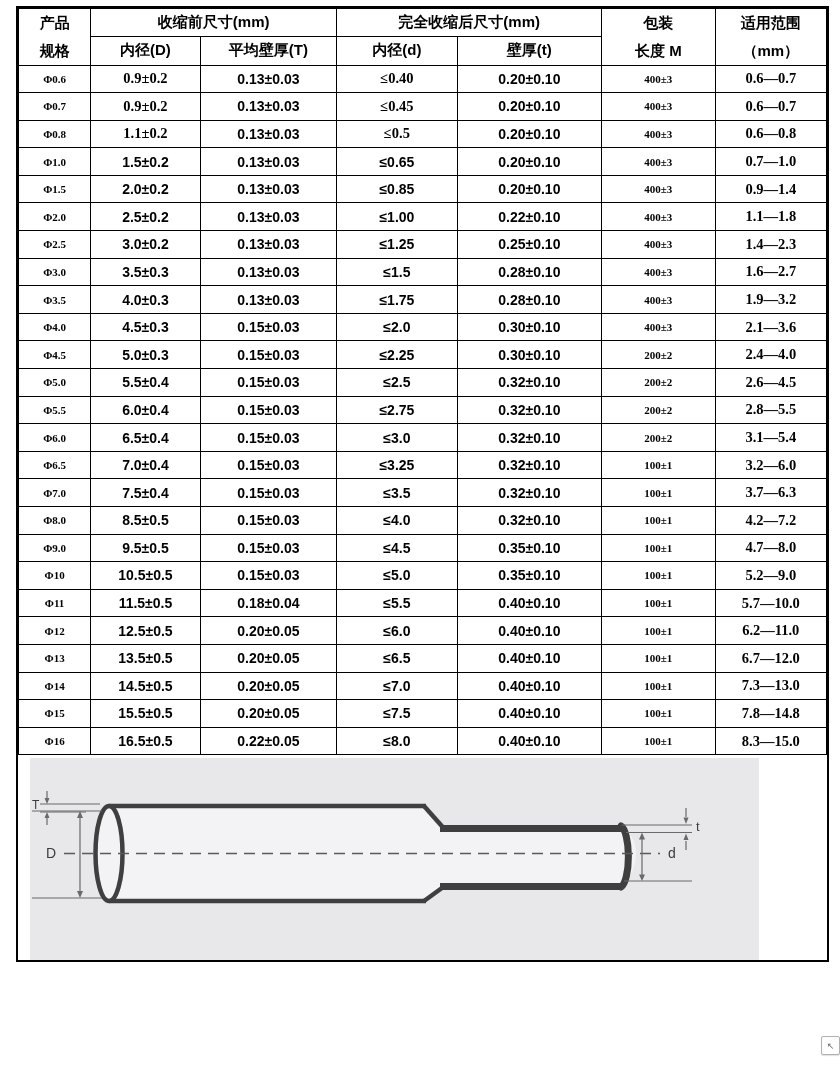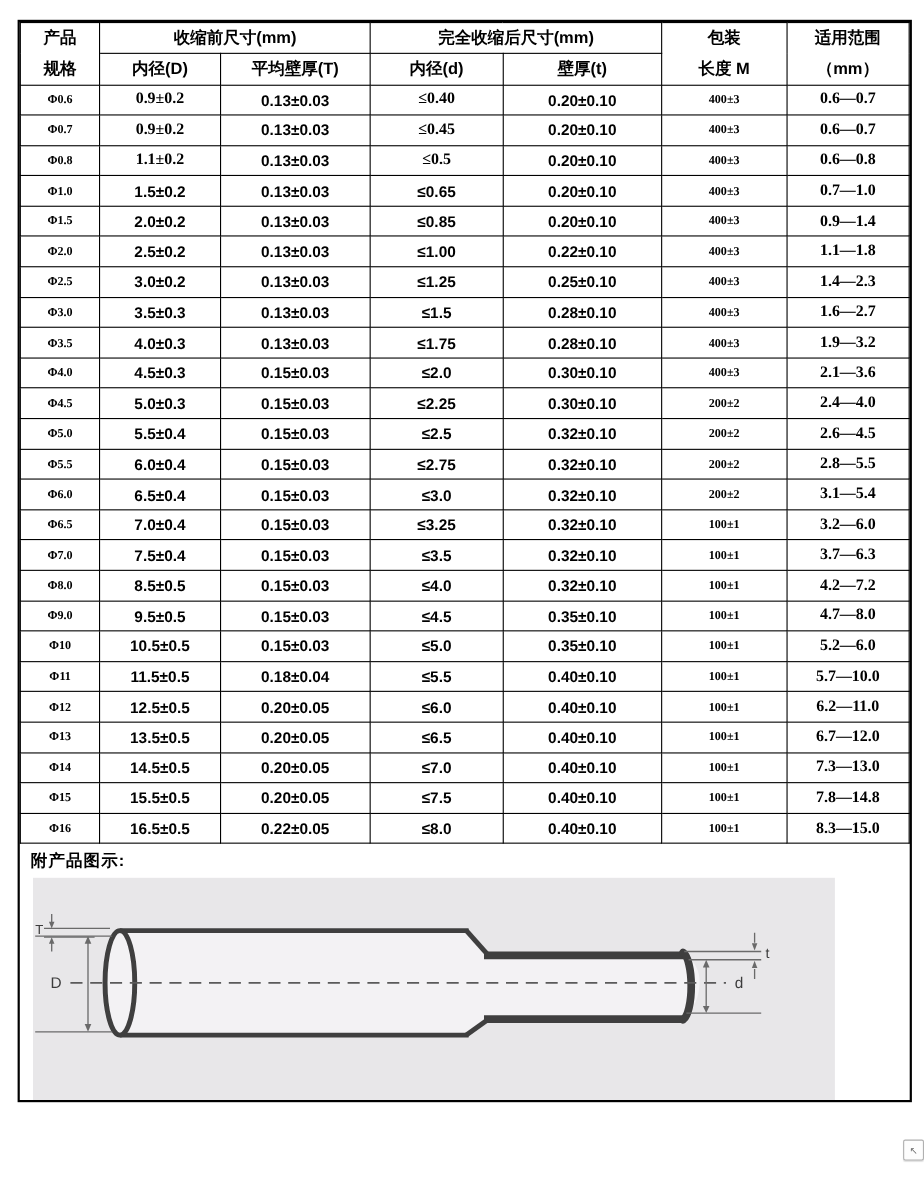--- a/index.html
+++ b/index.html
@@ -2,21 +2,21 @@
 <html><head>
 <meta charset="utf-8">
 <style>
   html,body{margin:0;padding:0;}
   body{
     width:840px;height:1074px;background:#ffffff;position:relative;overflow:hidden;
     font-family:"Liberation Sans",sans-serif;color:#000;
     -webkit-font-smoothing:antialiased;
   }
   .board{
-    position:absolute;left:16px;top:18px;width:813px;
+    position:absolute;left:16px;top:6px;width:813px;
     border:2px solid #000;background:#fff;box-sizing:border-box;
   }
   table.spec{
     border-collapse:collapse;table-layout:fixed;width:100%;
   }
   table.spec th, table.spec td{
     border:1.5px solid #000;text-align:center;vertical-align:middle;
     padding:0;font-weight:bold;overflow:hidden;white-space:nowrap;
   }
   thead th{height:27px;font-size:15px;font-family:"Liberation Sans",sans-serif;}
@@ -247,21 +247,21 @@
           <td class="c-pack">100±1</td>
           <td class="c-range">4.7—8.0</td>
         </tr>
         <tr>
           <td class="c-spec">Φ10</td>
           <td class="c-num">10.5±0.5</td>
           <td class="c-num">0.15±0.03</td>
           <td class="c-num">≤5.0</td>
           <td class="c-num">0.35±0.10</td>
           <td class="c-pack">100±1</td>
-          <td class="c-range">5.2—6.0</td>
+          <td class="c-range">5.2—9.0</td>
         </tr>
         <tr>
           <td class="c-spec">Φ11</td>
           <td class="c-num">11.5±0.5</td>
           <td class="c-num">0.18±0.04</td>
           <td class="c-num">≤5.5</td>
           <td class="c-num">0.40±0.10</td>
           <td class="c-pack">100±1</td>
           <td class="c-range">5.7—10.0</td>
         </tr>
@@ -307,21 +307,20 @@
           <td class="c-num">0.22±0.05</td>
           <td class="c-num">≤8.0</td>
           <td class="c-num">0.40±0.10</td>
           <td class="c-pack">100±1</td>
           <td class="c-range">8.3—15.0</td>
         </tr>
       </tbody>
   </table>
 
   <div class="footer-block">
-    <div class="caption">附产品图示:</div>
 
     <div class="diagram-wrap">
       <svg width="729" height="202" viewBox="0 0 729 202">
 
         <path d="M79,48 L395,48 L413,70 L592,70 Q606,78 606,95 Q606,114 592,127 L413,127 L395,143 L79,143 Z" fill="#f3f2f4" stroke="none"></path>
 
         <g stroke="#3f3f3f" fill="none">
           <line x1="79" y1="48" x2="396" y2="48" stroke-width="4.5"></line>
           <line x1="79" y1="143" x2="396" y2="143" stroke-width="4.5"></line>
           <ellipse cx="79" cy="95.5" rx="13.5" ry="47.5" stroke-width="4.5" fill="#f3f2f4"></ellipse>

